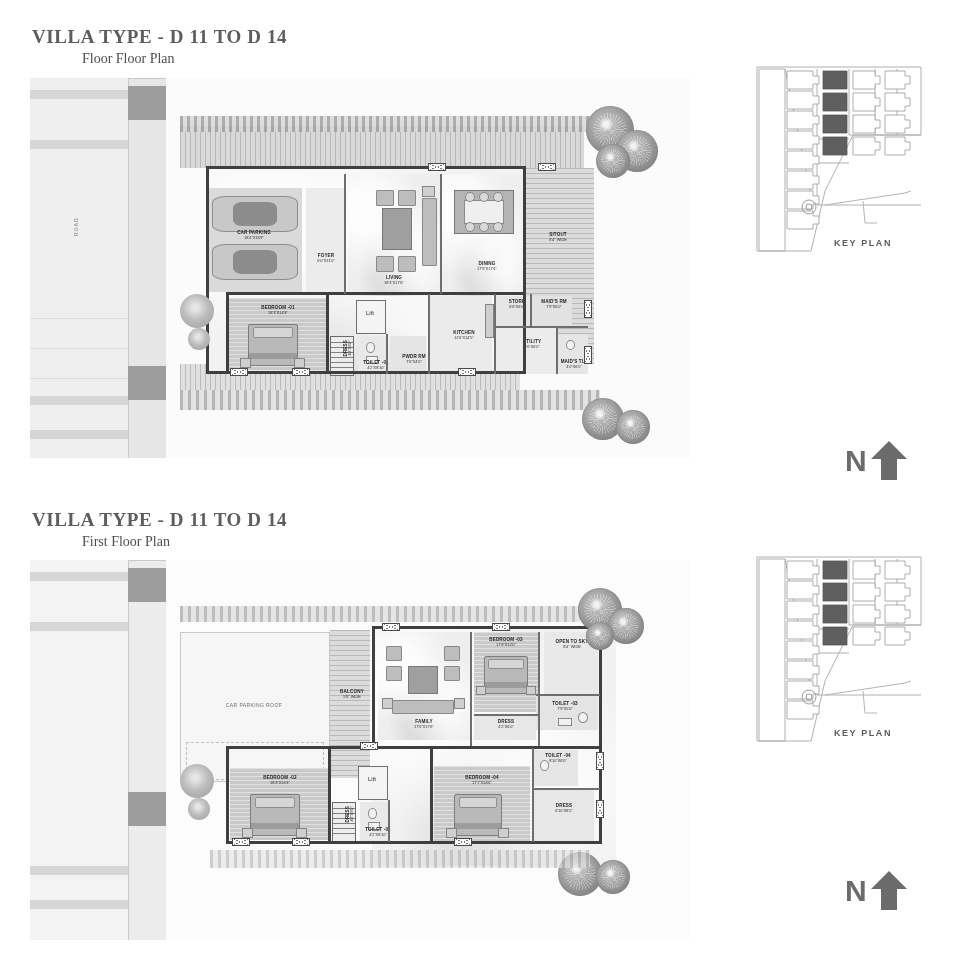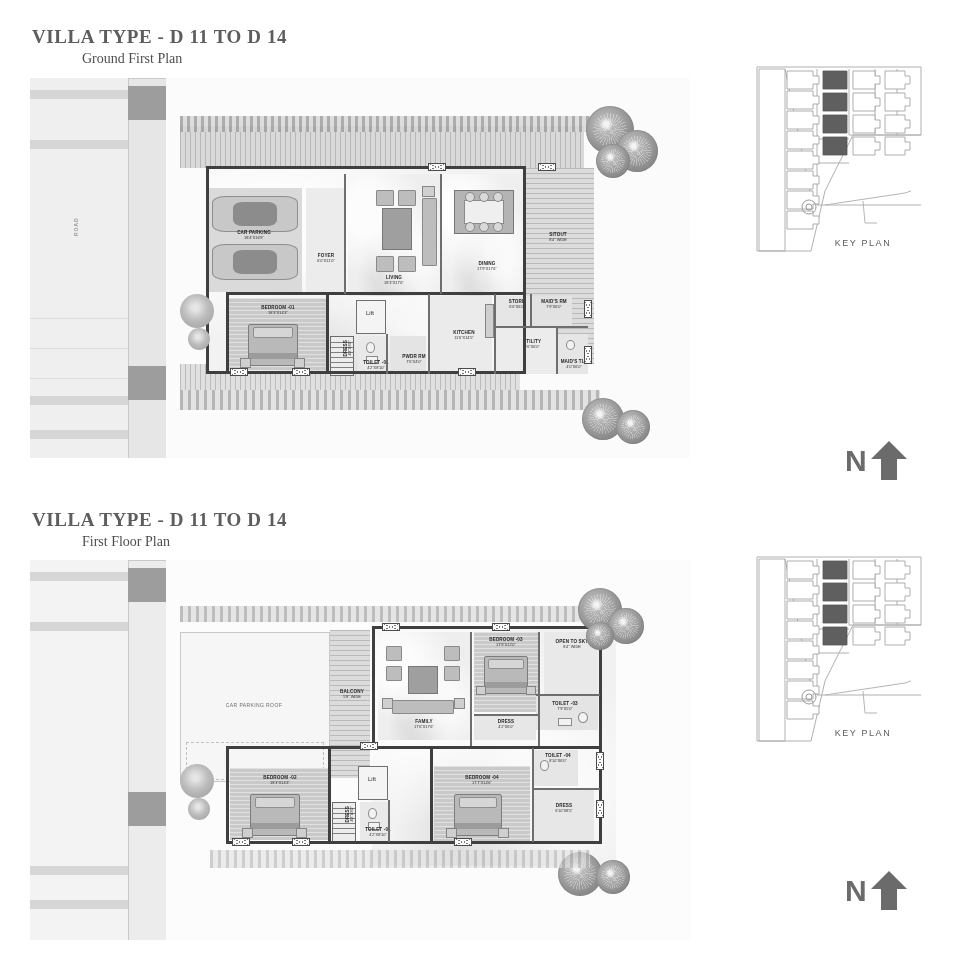--- a/index.html
+++ b/index.html
@@ -94,37 +94,37 @@
   .hedge{position:absolute;}
   .tree{position:absolute;border-radius:50%;
      background:radial-gradient(circle at 42% 38%, #f2f2f2 0 6%, #b9b9b9 18%, #8f8f8f 62%, #767676 100%);
      box-shadow:0 0 0 1px rgba(120,120,120,.35) inset;}
   .tree:after{content:"";position:absolute;inset:14%;border-radius:50%;
      background:repeating-conic-gradient(from 0deg, rgba(255,255,255,.32) 0 4deg, transparent 4deg 12deg);}
   .shrub{position:absolute;border-radius:50%;
      background:radial-gradient(circle at 45% 40%, #e6e6e6 0 10%, #bdbdbd 45%, #9a9a9a 100%);}
 
   
-  .keyplan{position:absolute;}
+  .keyplan{position:absolute;font-weight:bold;}
   .kp-label{position:absolute;font-size:9px;letter-spacing:1.6px;color:#5b5b5b;
      transform:translateX(-50%);font-family:"Liberation Sans",sans-serif;}
 
   
   .north{position:absolute;display:flex;align-items:center;gap:2px;}
   .north .n-letter{font-size:30px;font-weight:700;color:#6b6b6b;
      font-family:"Liberation Sans",sans-serif;line-height:1;}
 </style>
 </head>
 <body>
 
 <div class="sheet">
 
   <div class="title-block" style="left:32px;top:26px;">
     <div class="t-main">VILLA TYPE - D 11 TO D 14</div>
-    <div class="t-sub">Ground First Plan</div>
+    <div class="t-sub">Floor Floor Plan</div>
   </div>
 
   <div class="plan" id="gf" style="left:30px;top:78px;width:660px;height:380px;">
 
     <div class="road" style="left:0;top:0;width:110px;height:380px;">
       <div class="stripe" style="top:12px;"></div>
       <div class="stripe" style="top:62px;"></div>
       <div class="stripe" style="top:318px;"></div>
       <div class="stripe" style="top:352px;"></div>
       <div style="position:absolute;left:0;top:240px;width:110px;height:1px;background:#dcdcdc;"></div>

